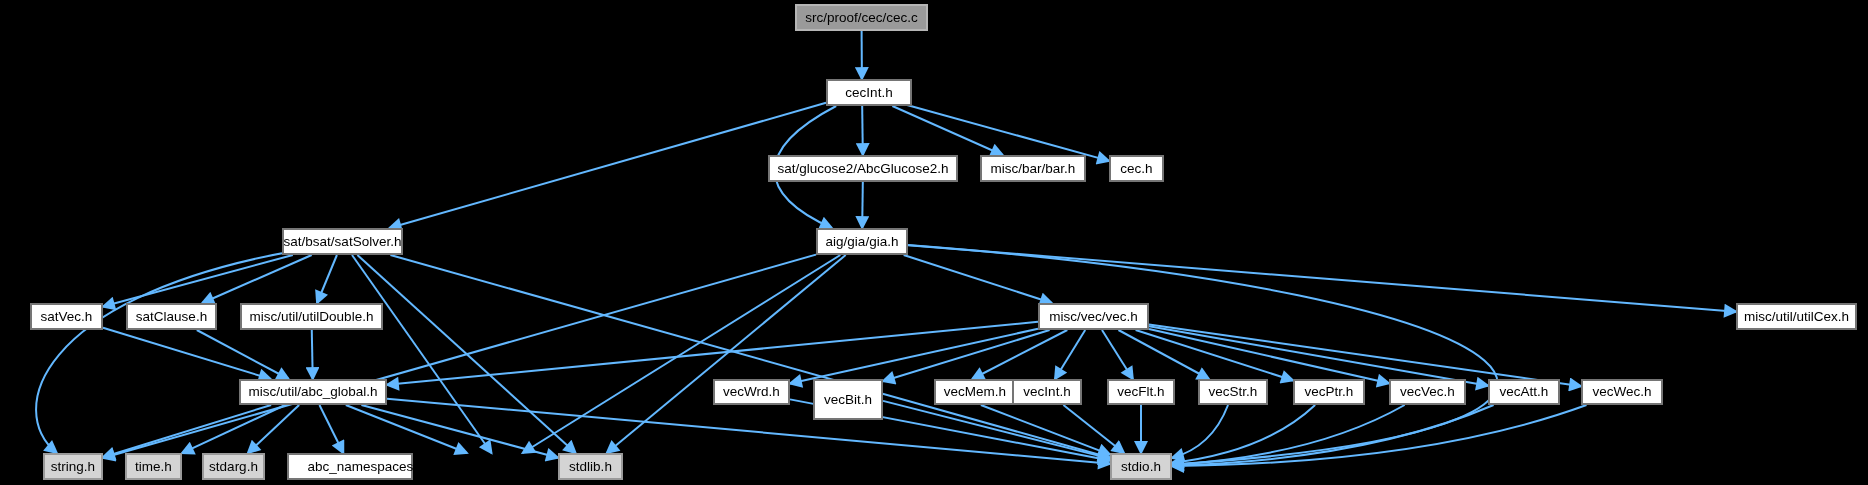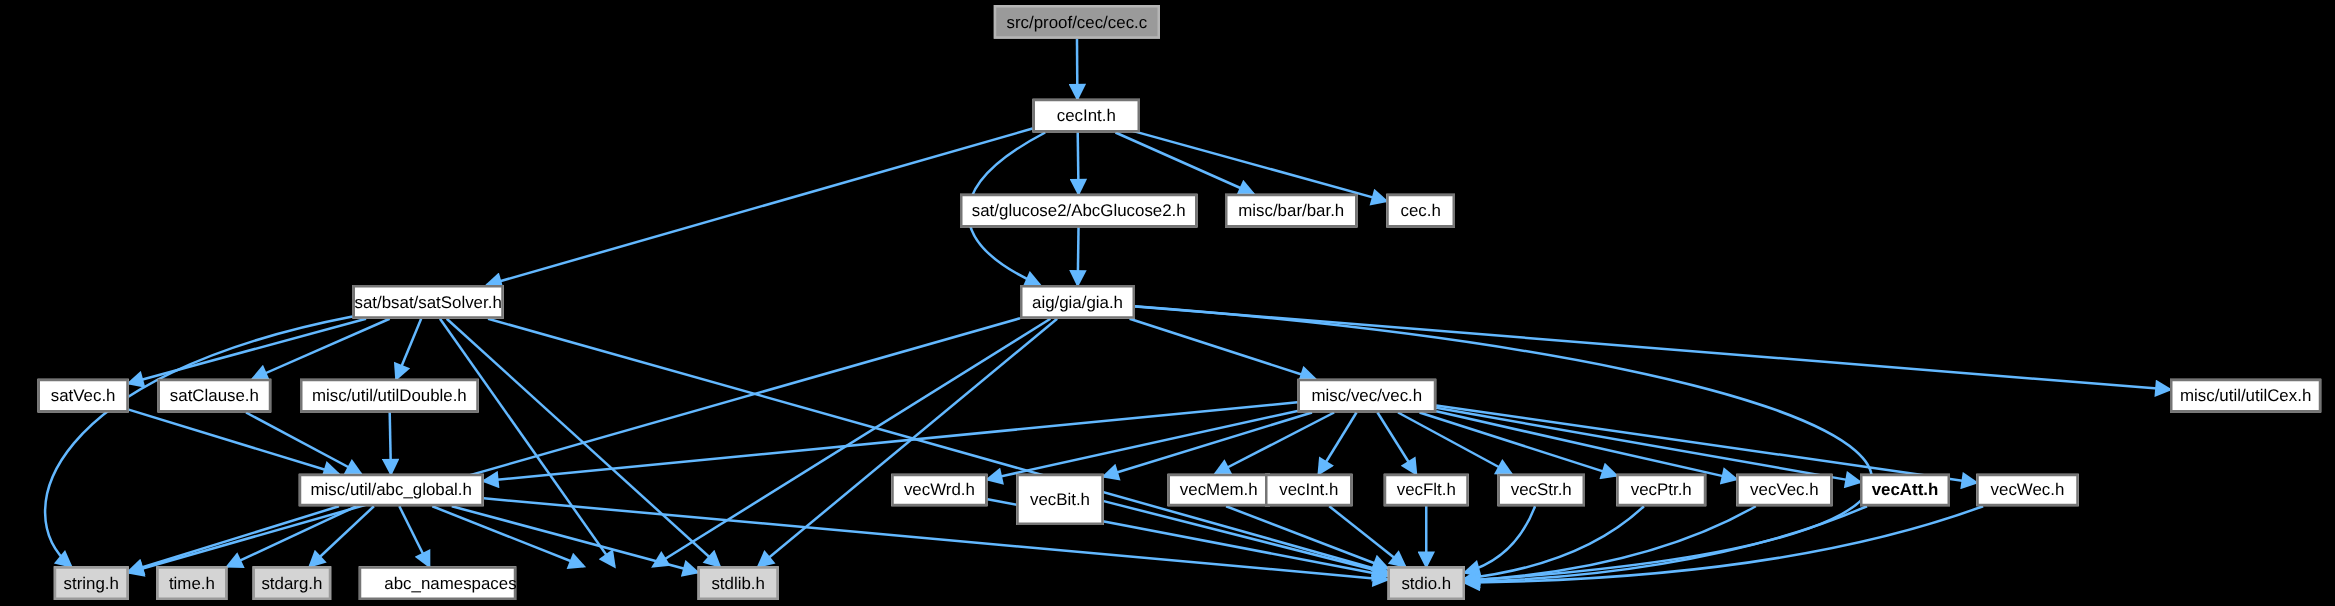--- a/index.html
+++ b/index.html
@@ -138,21 +138,21 @@
       </div>
       <div class="node header" style="left: 1198px; top: 379px; width: 70px; height: 26px;">
         <span>vecStr.h</span>
       </div>
       <div class="node header" style="left: 1293px; top: 379px; width: 72px; height: 26px; text-align: right;">
         <span>vecPtr.h</span>
       </div>
       <div class="node header" style="left: 1389px; top: 379px; width: 77px; height: 26px;">
         <span>vecVec.h</span>
       </div>
-      <div class="node header" style="left: 1488px; top: 379px; width: 72px; height: 26px; font-weight: bold;">
+      <div class="node header" style="left: 1488px; top: 379px; width: 72px; height: 26px;">
         <span>vecAtt.h</span>
       </div>
       <div class="node header" style="left: 1581px; top: 379px; width: 82px; height: 26px;">
         <span>vecWec.h</span>
       </div>
       <div class="node system" style="left: 43px; top: 453px; width: 60px; height: 27px;">
         <span>string.h</span>
       </div>
       <div class="node system" style="left: 125px; top: 453px; width: 57px; height: 27px;">
         <span>time.h</span>

